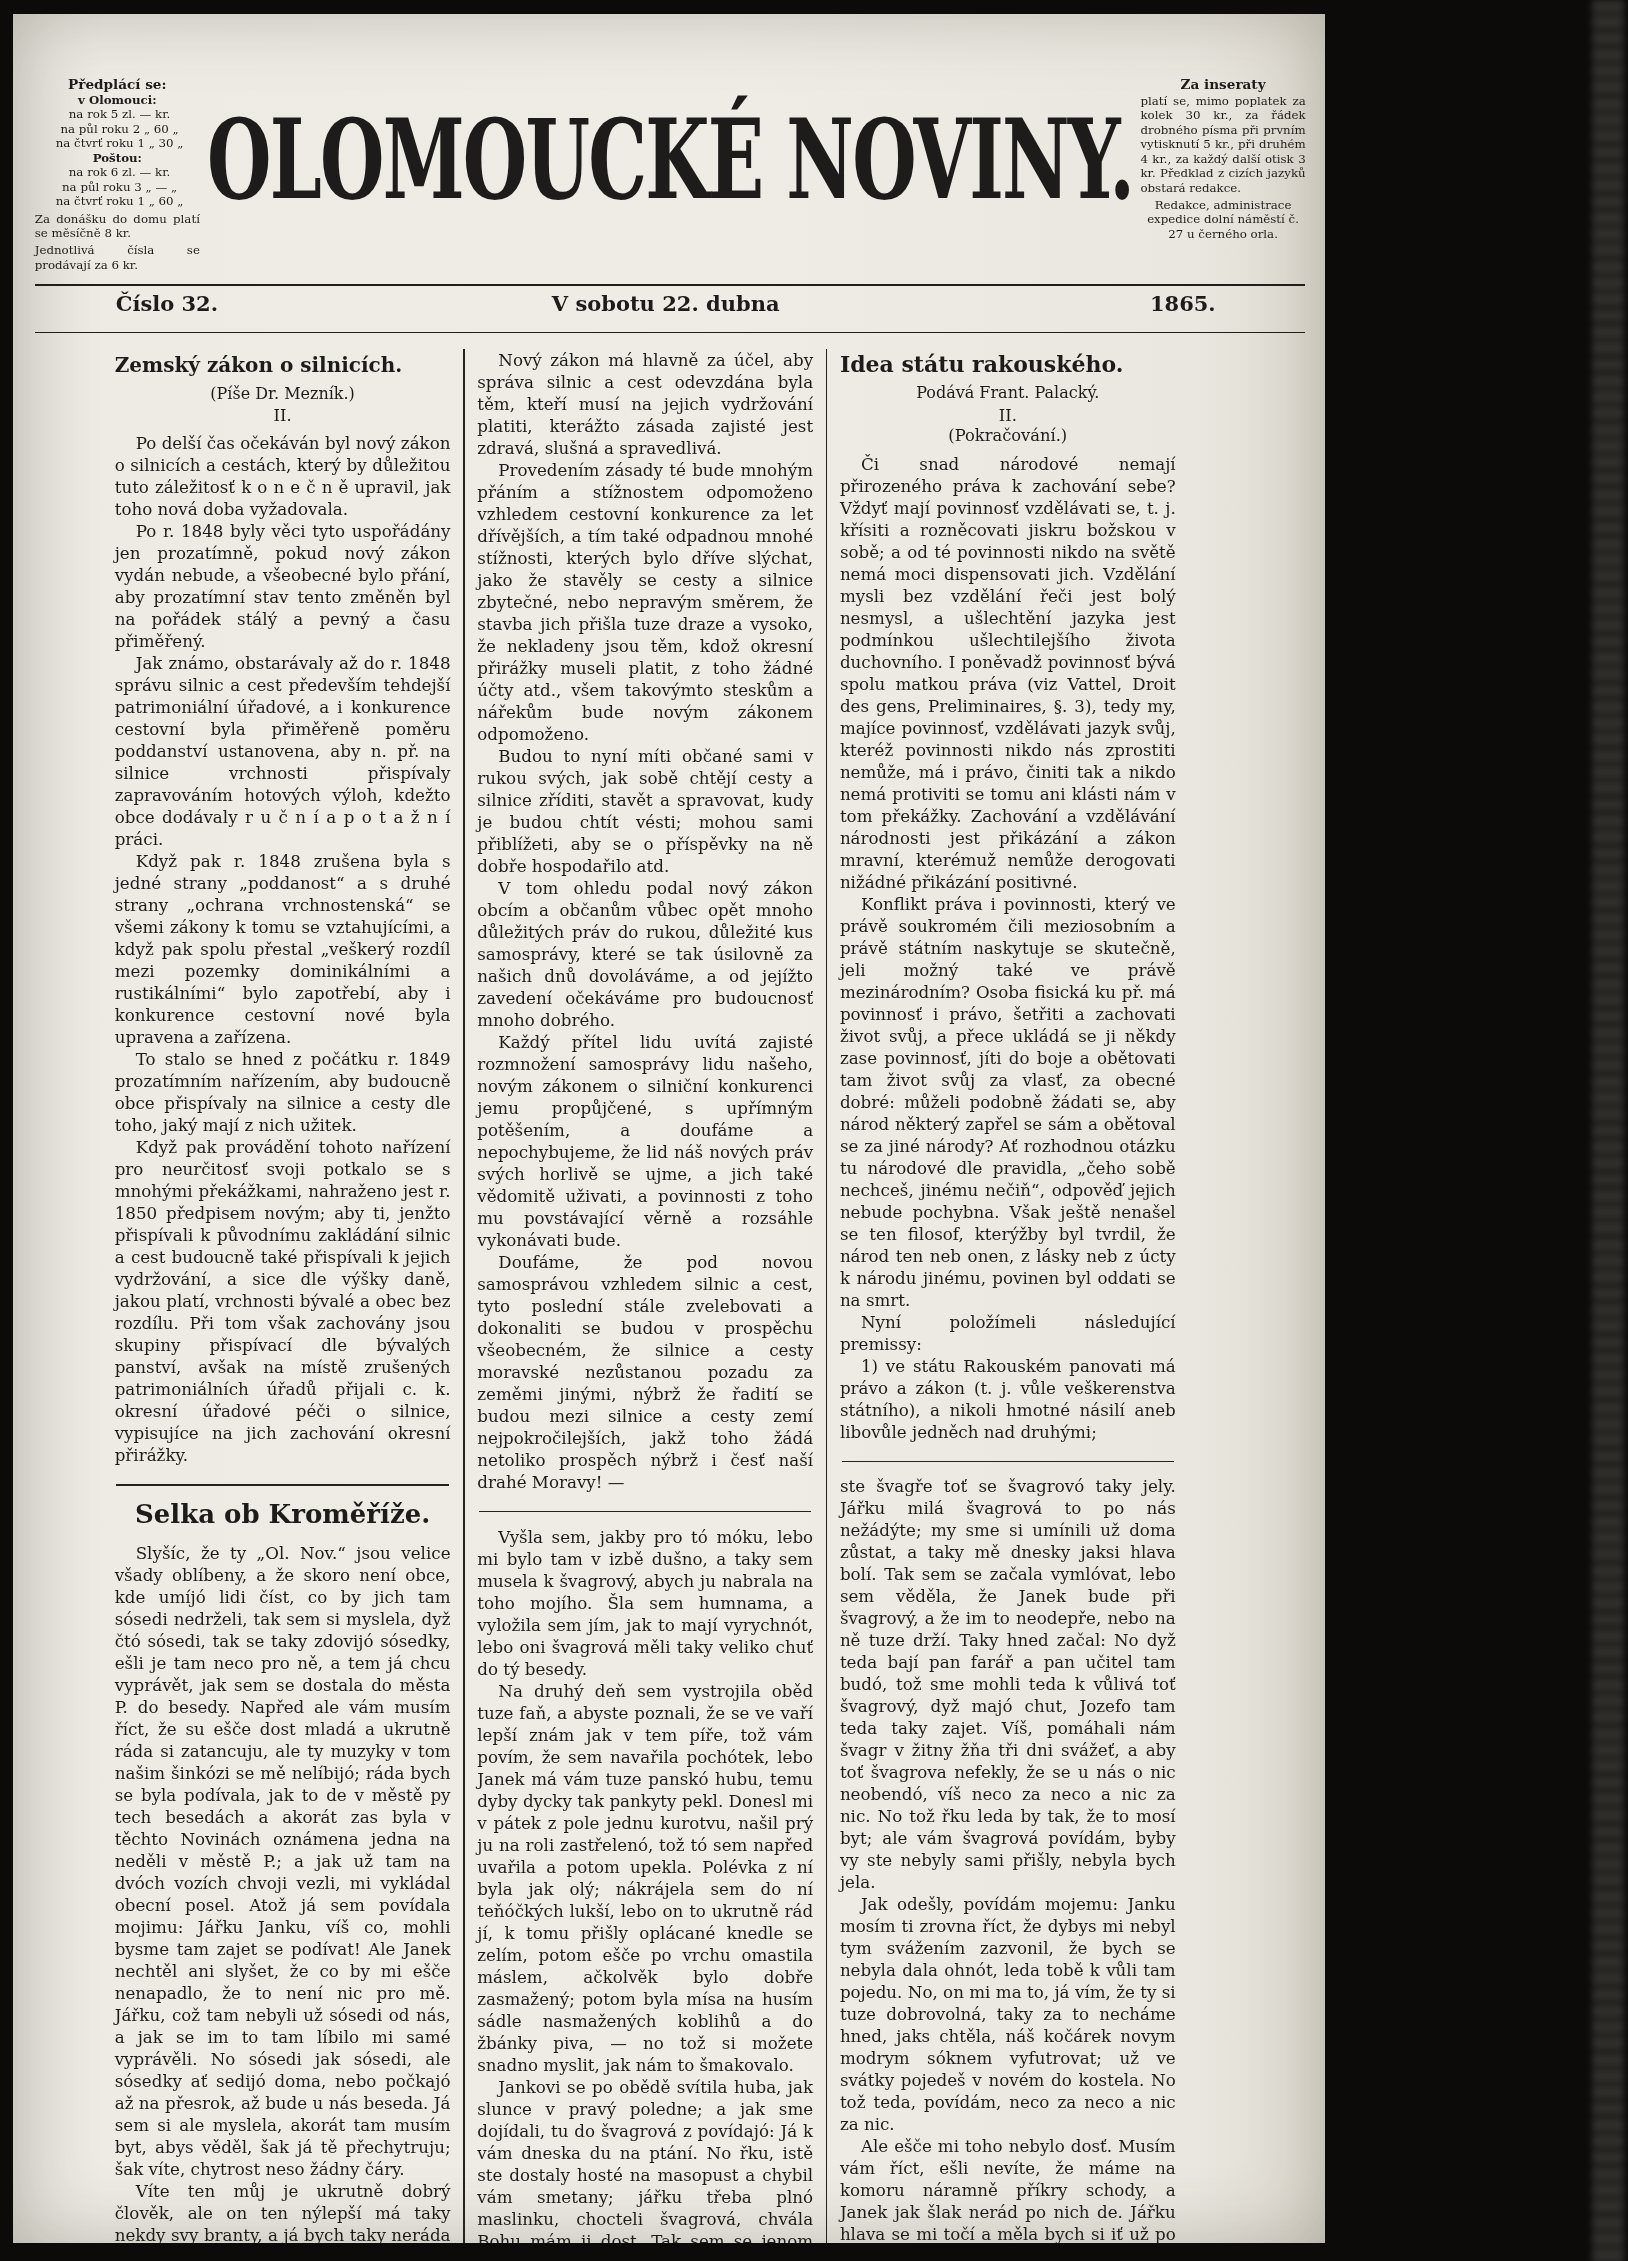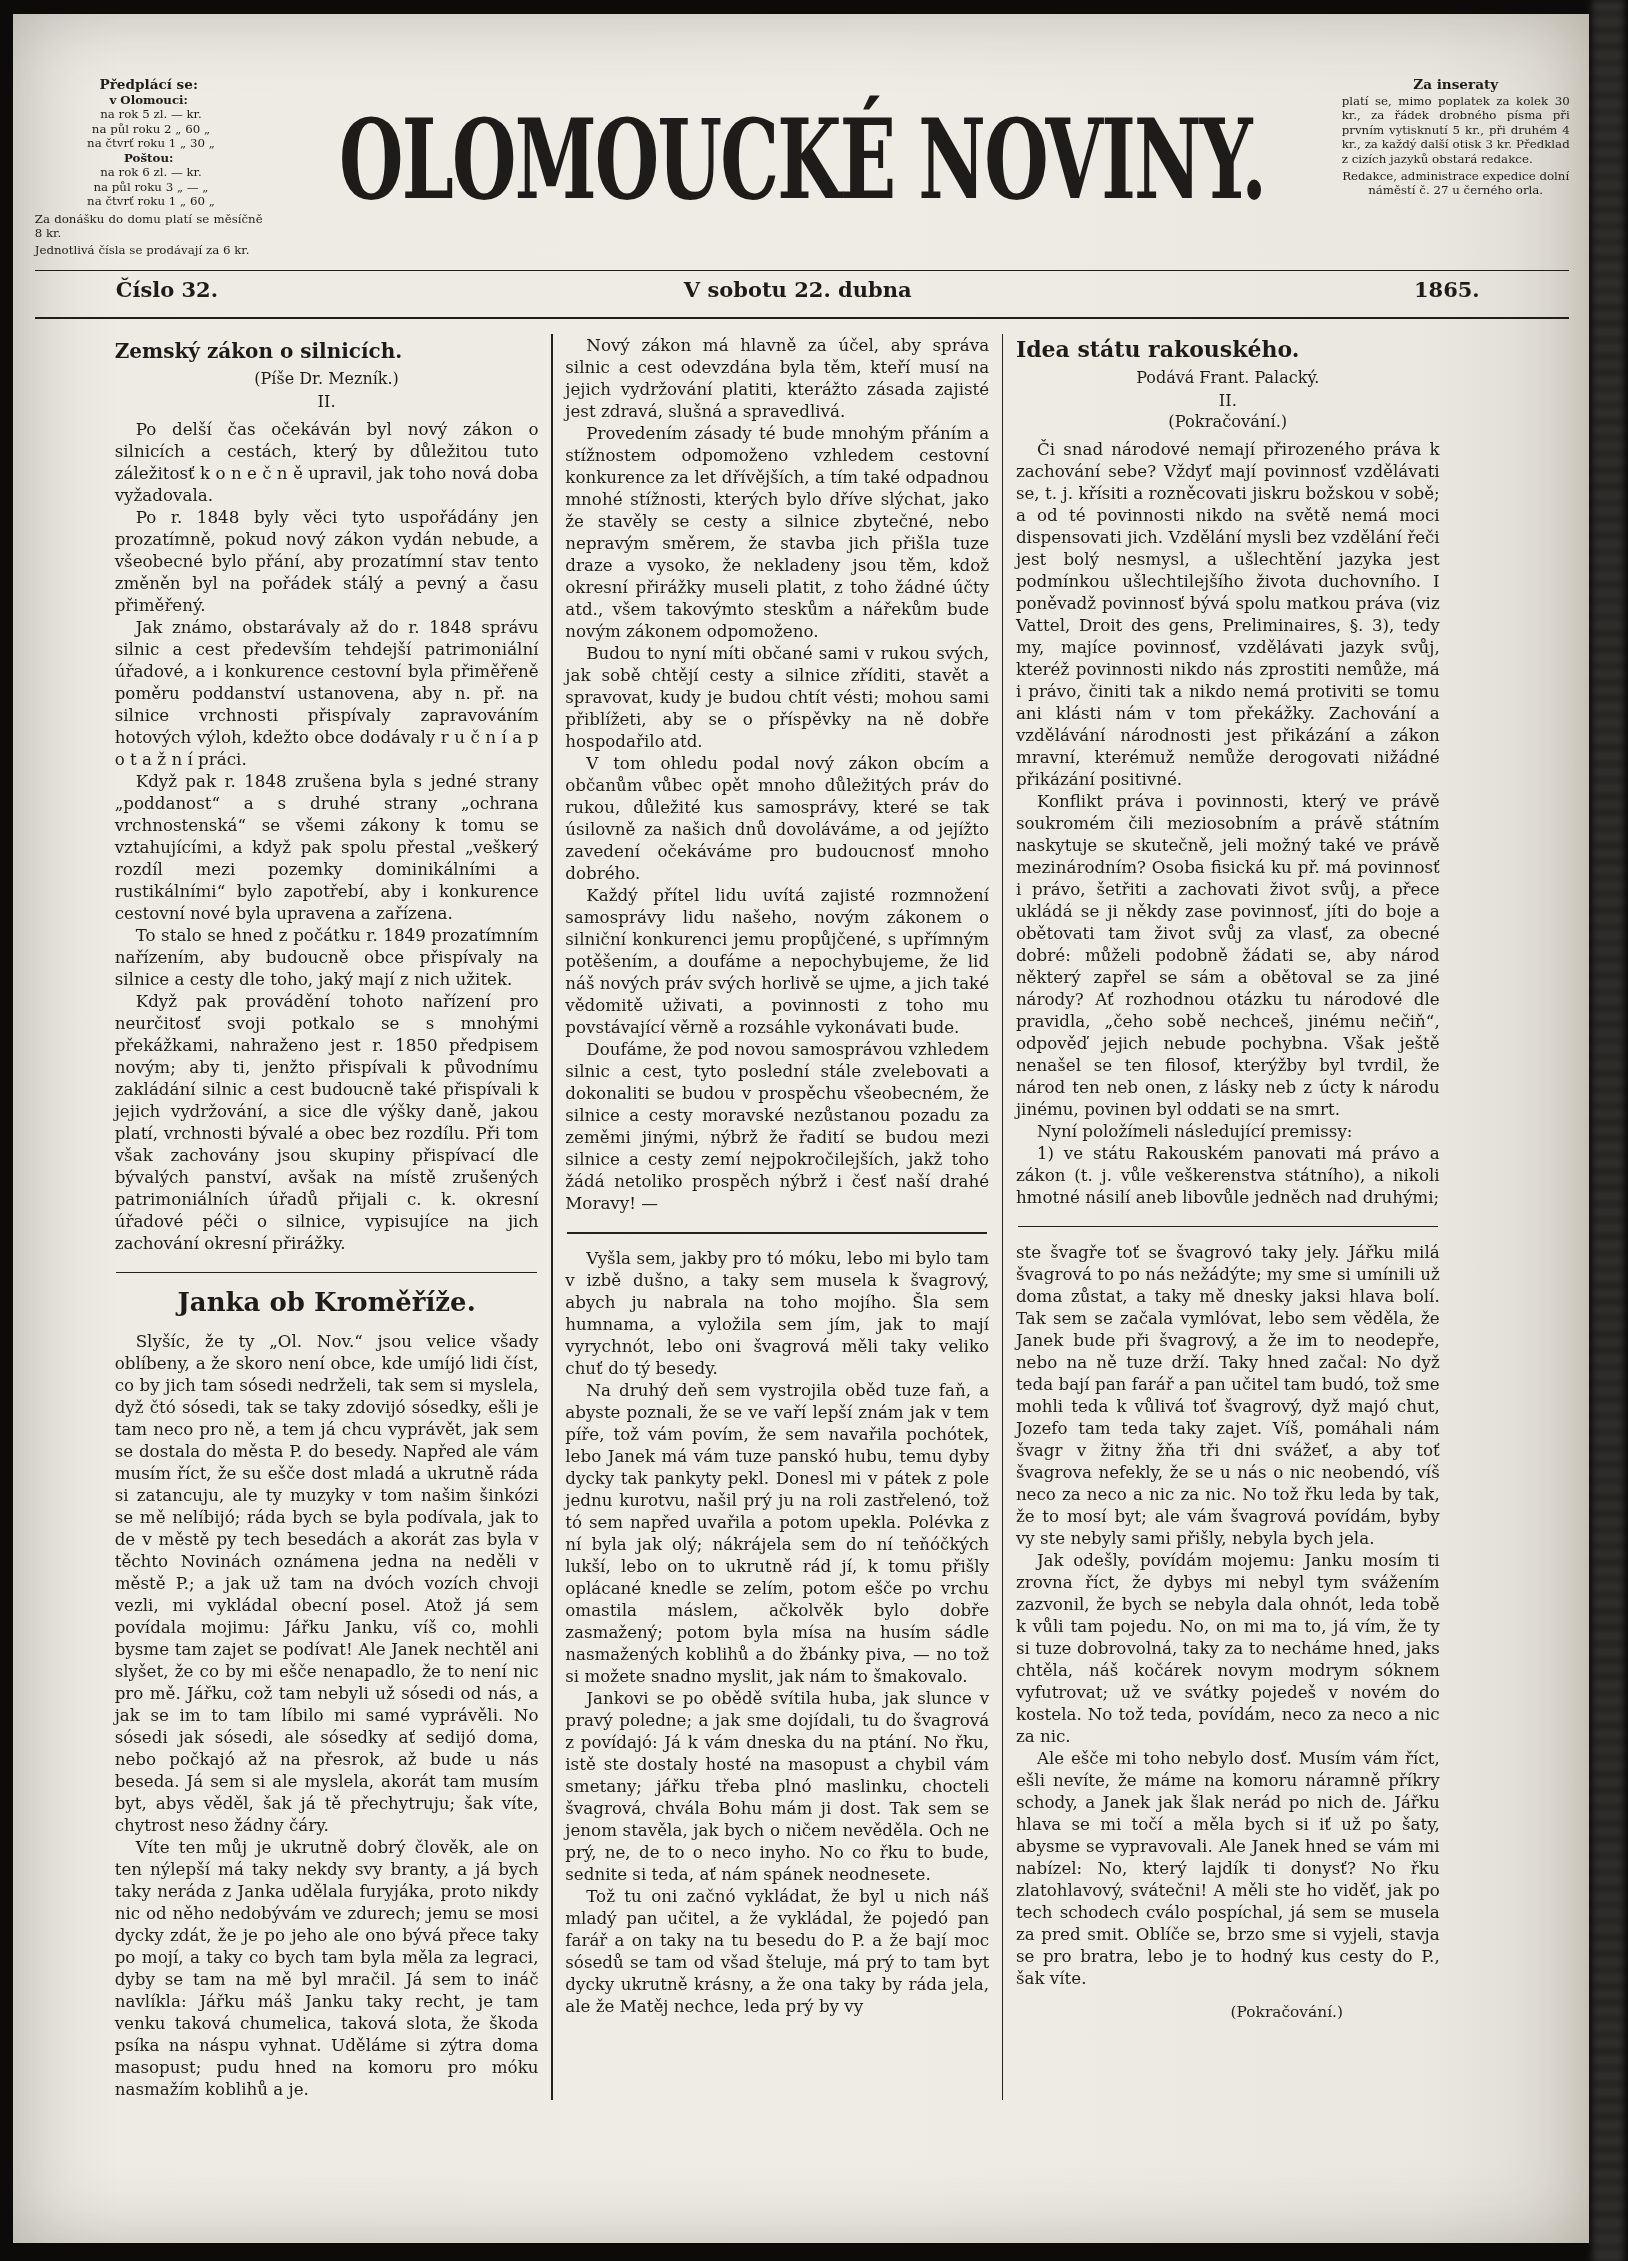--- a/index.html
+++ b/index.html
@@ -3,21 +3,21 @@
 <meta charset="utf-8">
 <style>
   * { margin:0; padding:0; box-sizing:border-box; }
   html,body { background:#000; }
   .scan {
     position:relative; width:1628px; height:2267px;
     background:#0c0b0a; overflow:hidden;
     font-family:"DejaVu Serif", serif; color:#1e1c1a;
   }
   .paper {
-    position:absolute; left:12.7px; top:13.6px; width:1576px; height:2229px;
+    position:absolute; left:12.7px; top:13.6px; width:1312px; height:2229px;
     background:linear-gradient(90deg,#e3e1da 0%,#edebe4 7%,#eeece5 55%,#e9e7df 90%,#ddd9d0 100%);
     box-shadow:inset 0 0 72px rgba(70,62,48,.28);
     overflow:hidden;
   }
   .bleed-right {
     position:absolute; right:3.6px; top:0; bottom:0; width:32px;
     background:repeating-linear-gradient(to bottom, rgba(190,186,176,.45) 0 11.8px, rgba(110,106,98,.40) 11.8px 16.3px);
     filter:blur(3.2px); opacity:.45; pointer-events:none;
   }
 
@@ -123,21 +123,21 @@
               <p class="para">Po delší čas očekáván byl nový zákon o silnicích a cestách, který by důležitou tuto záležitosť k o n e č n ě upravil, jak toho nová doba vyžadovala.</p>
               <p class="para">Po r. 1848 byly věci tyto uspořádány jen prozatímně, pokud nový zákon vydán nebude, a všeobecné bylo přání, aby prozatímní stav tento změněn byl na pořádek stálý a pevný a času přiměřený.</p>
               <p class="para">Jak známo, obstarávaly až do r. 1848 správu silnic a cest především tehdejší patrimoniální úřadové, a i konkurence cestovní byla přiměřeně poměru poddanství ustanovena, aby n. př. na silnice vrchnosti přispívaly zapravováním hotových výloh, kdežto obce dodávaly r u č n í a p o t a ž n í práci.</p>
               <p class="para">Když pak r. 1848 zrušena byla s jedné strany „poddanost“ a s druhé strany „ochrana vrchnostenská“ se všemi zákony k tomu se vztahujícími, a když pak spolu přestal „veškerý rozdíl mezi pozemky dominikálními a rustikálními“ bylo zapotřebí, aby i konkurence cestovní nové byla upravena a zařízena.</p>
               <p class="para">To stalo se hned z počátku r. 1849 prozatímním nařízením, aby budoucně obce přispívaly na silnice a cesty dle toho, jaký mají z nich užitek.</p>
               <p class="para">Když pak provádění tohoto nařízení pro neurčitosť svoji potkalo se s mnohými překážkami, nahraženo jest r. 1850 předpisem novým; aby ti, jenžto přispívali k původnímu zakládání silnic a cest budoucně také přispívali k jejich vydržování, a sice dle výšky daně, jakou platí, vrchnosti bývalé a obec bez rozdílu. Při tom však zachovány jsou skupiny přispívací dle bývalých panství, avšak na místě zrušených patrimoniálních úřadů přijali c. k. okresní úřadové péči o silnice, vypisujíce na jich zachování okresní přirážky.</p>
             </div>
         </article>
         <div class="colrule"></div>
         <article>
-          <h2 class="feuil-title">Janka ob Kroměříže.</h2>
+          <h2 class="feuil-title">Selka ob Kroměříže.</h2>
           <div class="paras">
               <p class="para">Slyšíc, že ty „Ol. Nov.“ jsou velice všady oblíbeny, a že skoro není obce, kde umíjó lidi číst, co by jich tam sósedi nedrželi, tak sem si myslela, dyž čtó sósedi, tak se taky zdovijó sósedky, ešli je tam neco pro ně, a tem já chcu vyprávět, jak sem se dostala do města P. do besedy. Napřed ale vám musím říct, že su ešče dost mladá a ukrutně ráda si zatancuju, ale ty muzyky v tom našim šinkózi se mě nelíbijó; ráda bych se byla podívala, jak to de v městě py tech besedách a akorát zas byla v těchto Novinách oznámena jedna na neděli v městě P.; a jak už tam na dvóch vozích chvoji vezli, mi vykládal obecní posel. Atož já sem povídala mojimu: Jářku Janku, víš co, mohli bysme tam zajet se podívat! Ale Janek nechtěl ani slyšet, že co by mi ešče nenapadlo, že to není nic pro mě. Jářku, což tam nebyli už sósedi od nás, a jak se im to tam líbilo mi samé vyprávěli. No sósedi jak sósedi, ale sósedky ať sedijó doma, nebo počkajó až na přesrok, až bude u nás beseda. Já sem si ale myslela, akorát tam musím byt, abys věděl, šak já tě přechytruju; šak víte, chytrost neso žádny čáry.</p>
               <p class="para">Víte ten můj je ukrutně dobrý člověk, ale on ten nýlepší má taky nekdy svy branty, a já bych taky neráda z Janka udělala furyjáka, proto nikdy nic od něho nedobývám ve zdurech; jemu se mosi dycky zdát, že je po jeho ale ono bývá přece taky po mojí, a taky co bych tam byla měla za legraci, dyby se tam na mě byl mračil. Já sem to ináč navlíkla: Jářku máš Janku taky recht, je tam venku taková chumelica, taková slota, že škoda psíka na náspu vyhnat. Uděláme si zýtra doma masopust; pudu hned na komoru pro móku nasmažím koblihů a je.</p>
             </div>
         </article>
       </section>
 
       <div class="vrule"></div>
 
       <section class="col">

